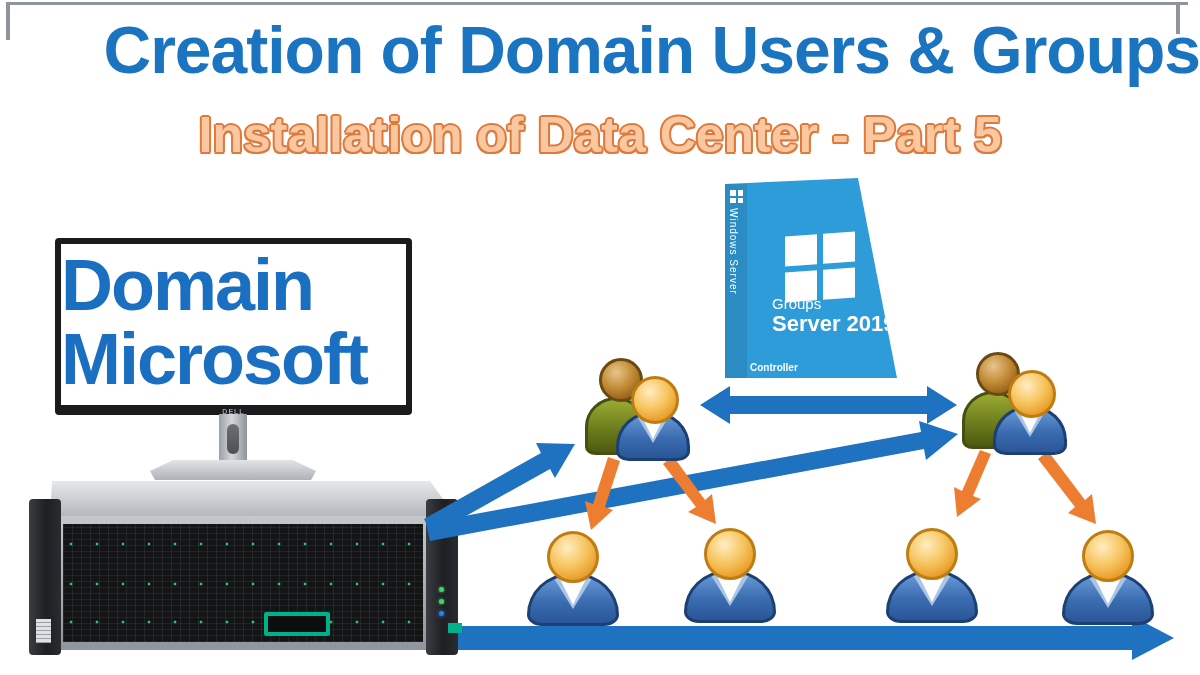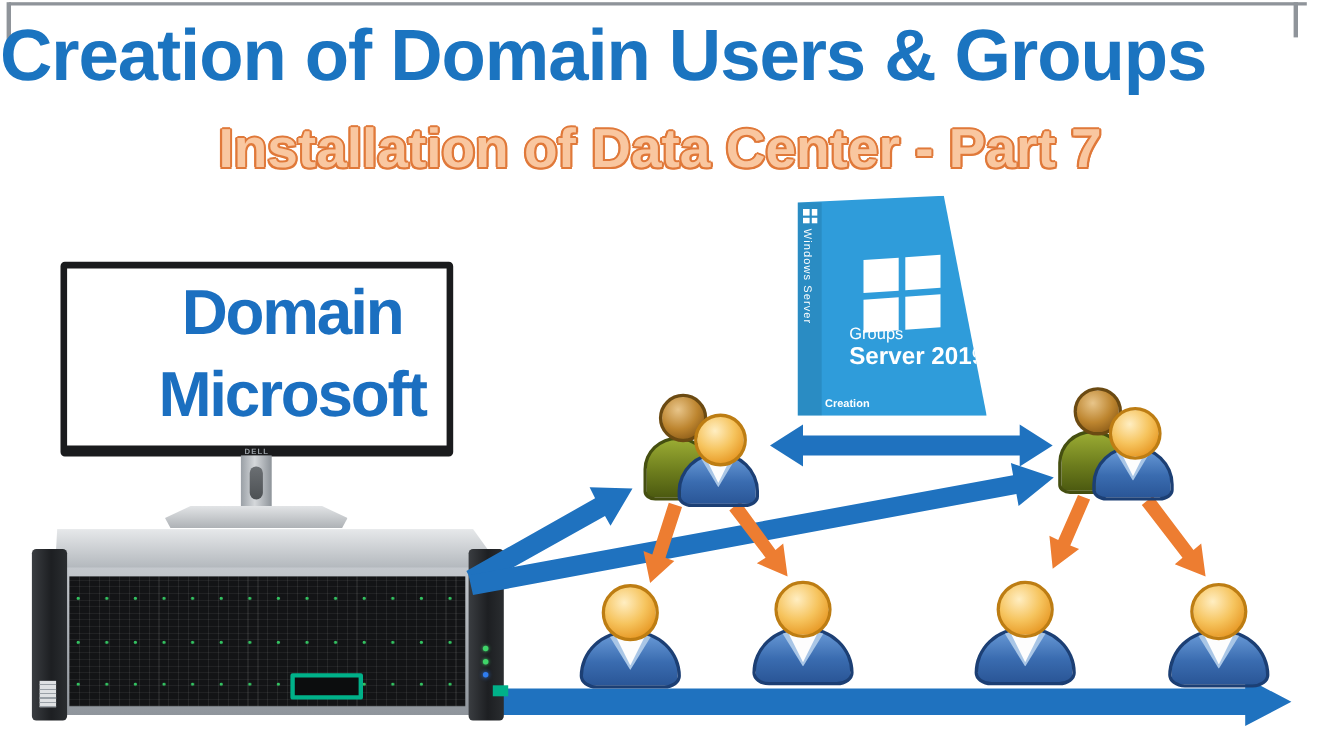--- a/index.html
+++ b/index.html
@@ -5,21 +5,21 @@
   html,body{margin:0;padding:0;background:#fff;}
   .stage{position:relative;width:1200px;height:675px;background:#fff;overflow:hidden;
          font-family:"Liberation Sans",sans-serif;}
 
   
   .frame-top{position:absolute;left:8px;top:2px;width:1180px;height:3px;background:#8f949a;}
   .frame-stub-l{position:absolute;left:6px;top:2px;width:4px;height:38px;background:#8f949a;}
   .frame-stub-r{position:absolute;left:1176px;top:2px;width:4px;height:32px;background:#8f949a;}
 
   
-  .title{position:absolute;left:0;top:12px;width:1200px;text-align:left;
+  .title{position:absolute;left:0;top:12px;width:1200px;text-align:right;
          font-size:66px;font-weight:bold;letter-spacing:-1px;color:var(--title-blue,#1b74c0);}
   .subtitle{position:absolute;left:0;top:106px;width:1200px;text-align:center;
          font-size:50px;font-weight:bold;color:var(--subtitle-fill,#f9c7a0);
          text-shadow:2px 0 0 var(--subtitle-outline,#e0793a),-2px 0 0 var(--subtitle-outline,#e0793a),
                      0 2px 0 var(--subtitle-outline,#e0793a),0 -2px 0 var(--subtitle-outline,#e0793a),
                      1.5px 1.5px 0 var(--subtitle-outline,#e0793a),-1.5px 1.5px 0 var(--subtitle-outline,#e0793a),
                      1.5px -1.5px 0 var(--subtitle-outline,#e0793a),-1.5px -1.5px 0 var(--subtitle-outline,#e0793a);}
 
   
   .winbox{position:absolute;left:723px;top:176px;width:176px;height:204px;
@@ -40,23 +40,23 @@
   .win-vendor{position:absolute;left:27px;top:186px;color:#fff;font-size:10px;font-weight:bold;}
 
   
   svg.arrows{position:absolute;left:0;top:0;pointer-events:none;}
   .blue-arrow{fill:var(--arrow-blue,#1f72bf);}
   .orange-arrow{fill:var(--arrow-orange,#ed7d31);}
 
   
   .monitor{position:absolute;left:55px;top:238px;width:357px;height:177px;background:#fff;
            border:6px solid #1a1b1d;border-bottom-width:10px;border-radius:4px;box-sizing:border-box;}
-  .screen-text{position:absolute;left:0;top:4px;width:100%;text-align:center;
-               font-size:58px;font-weight:bold;letter-spacing:-2px;line-height:74px;
-               color:var(--screen-text-blue,#1b6fc0);margin-left:32px;}
+  .screen-text{position:absolute;left:0;top:4px;width:100%;
+               font-size:72px;font-weight:bold;letter-spacing:-2px;line-height:74px;
+               color:var(--screen-text-blue,#1b6fc0);}
   .dell{position:absolute;left:0;bottom:-10px;width:100%;text-align:center;font-size:7px;
         color:#9aa0a6;font-weight:bold;letter-spacing:1px;}
   .stand-neck{position:absolute;left:219px;top:414px;width:28px;height:52px;
               background:linear-gradient(90deg,#9aa0a6,#d5d8db 45%,#8d9399);}
   .stand-hole{position:absolute;left:8px;top:10px;width:12px;height:30px;border-radius:6px;
               background:linear-gradient(#6b6f73,#4d5154);}
   .stand-base{position:absolute;left:150px;top:460px;width:166px;height:20px;
               background:linear-gradient(#e2e4e6,#aeb2b6);
               clip-path:polygon(14% 0,86% 0,100% 55%,97% 100%,3% 100%,0 55%);}
 
@@ -115,21 +115,21 @@
 </head>
 <body>
 
 <div class="stage">
 
   <div class="frame-top"></div>
   <div class="frame-stub-l"></div>
   <div class="frame-stub-r"></div>
 
   <div class="title">Creation of Domain Users &amp; Groups</div>
-  <div class="subtitle">Installation of Data Center - Part 7</div>
+  <div class="subtitle">Installation of Data Center - Part 5</div>
 
   <div class="winbox">
     <div class="spine">
       <div class="spine-flag">
         <div></div>
           <div></div>
           <div></div>
           <div></div>
       </div>
       <div class="spine-text">Windows Server</div>
@@ -137,21 +137,21 @@
     <div class="big-flag">
       <div></div>
         <div></div>
         <div></div>
         <div></div>
     </div>
     <div class="win-name">
       <div class="l1">Groups</div>
       <div class="l2">Server 2019</div>
     </div>
-    <div class="win-vendor">Creation</div>
+    <div class="win-vendor">Controller</div>
   </div>
 
   <svg class="arrows" width="1200" height="675">
     <polygon class="blue-arrow" points="440,626 1132,626 1132,616 1174,638 1132,660 1132,650 440,650"></polygon>
   </svg>
 
   <div class="monitor">
     <div class="screen-text">
       <div>Domain</div>
       <div>Microsoft</div>

